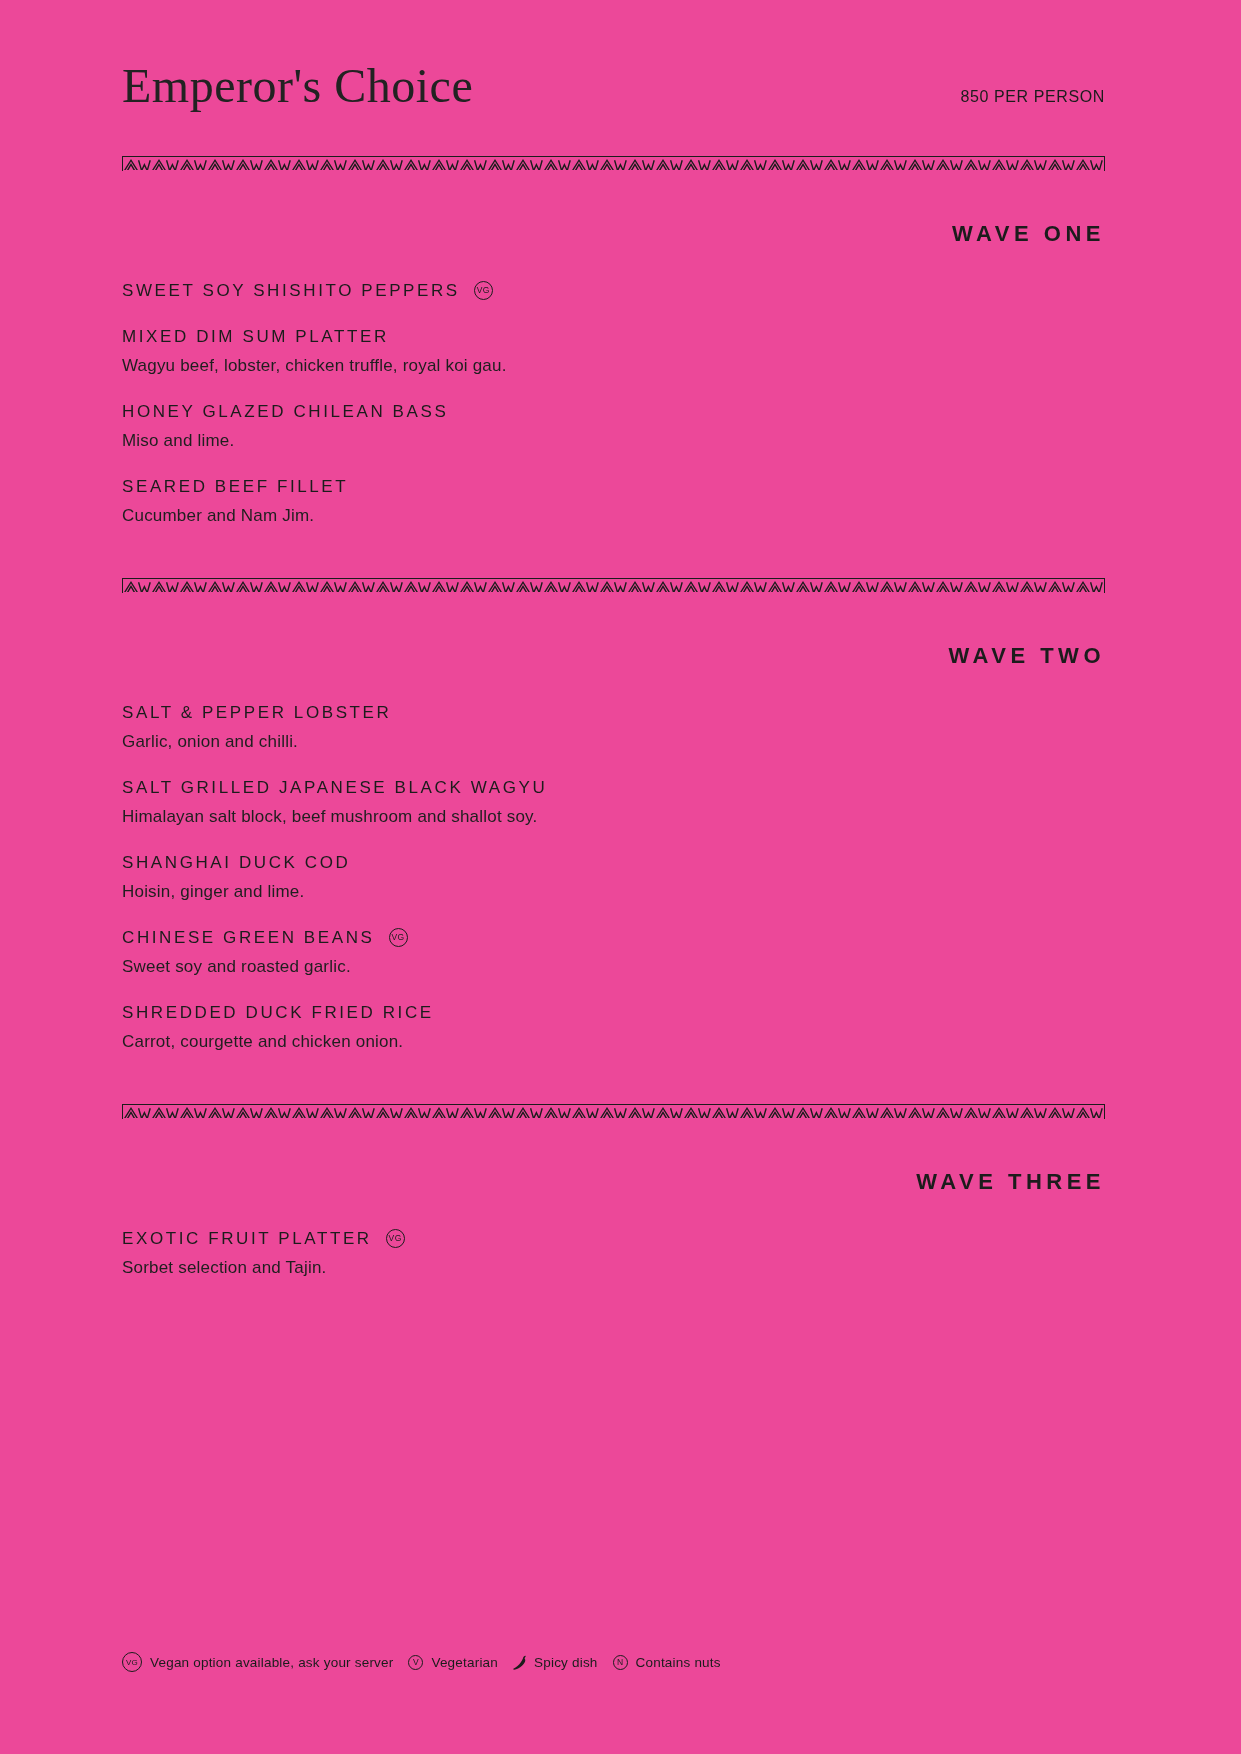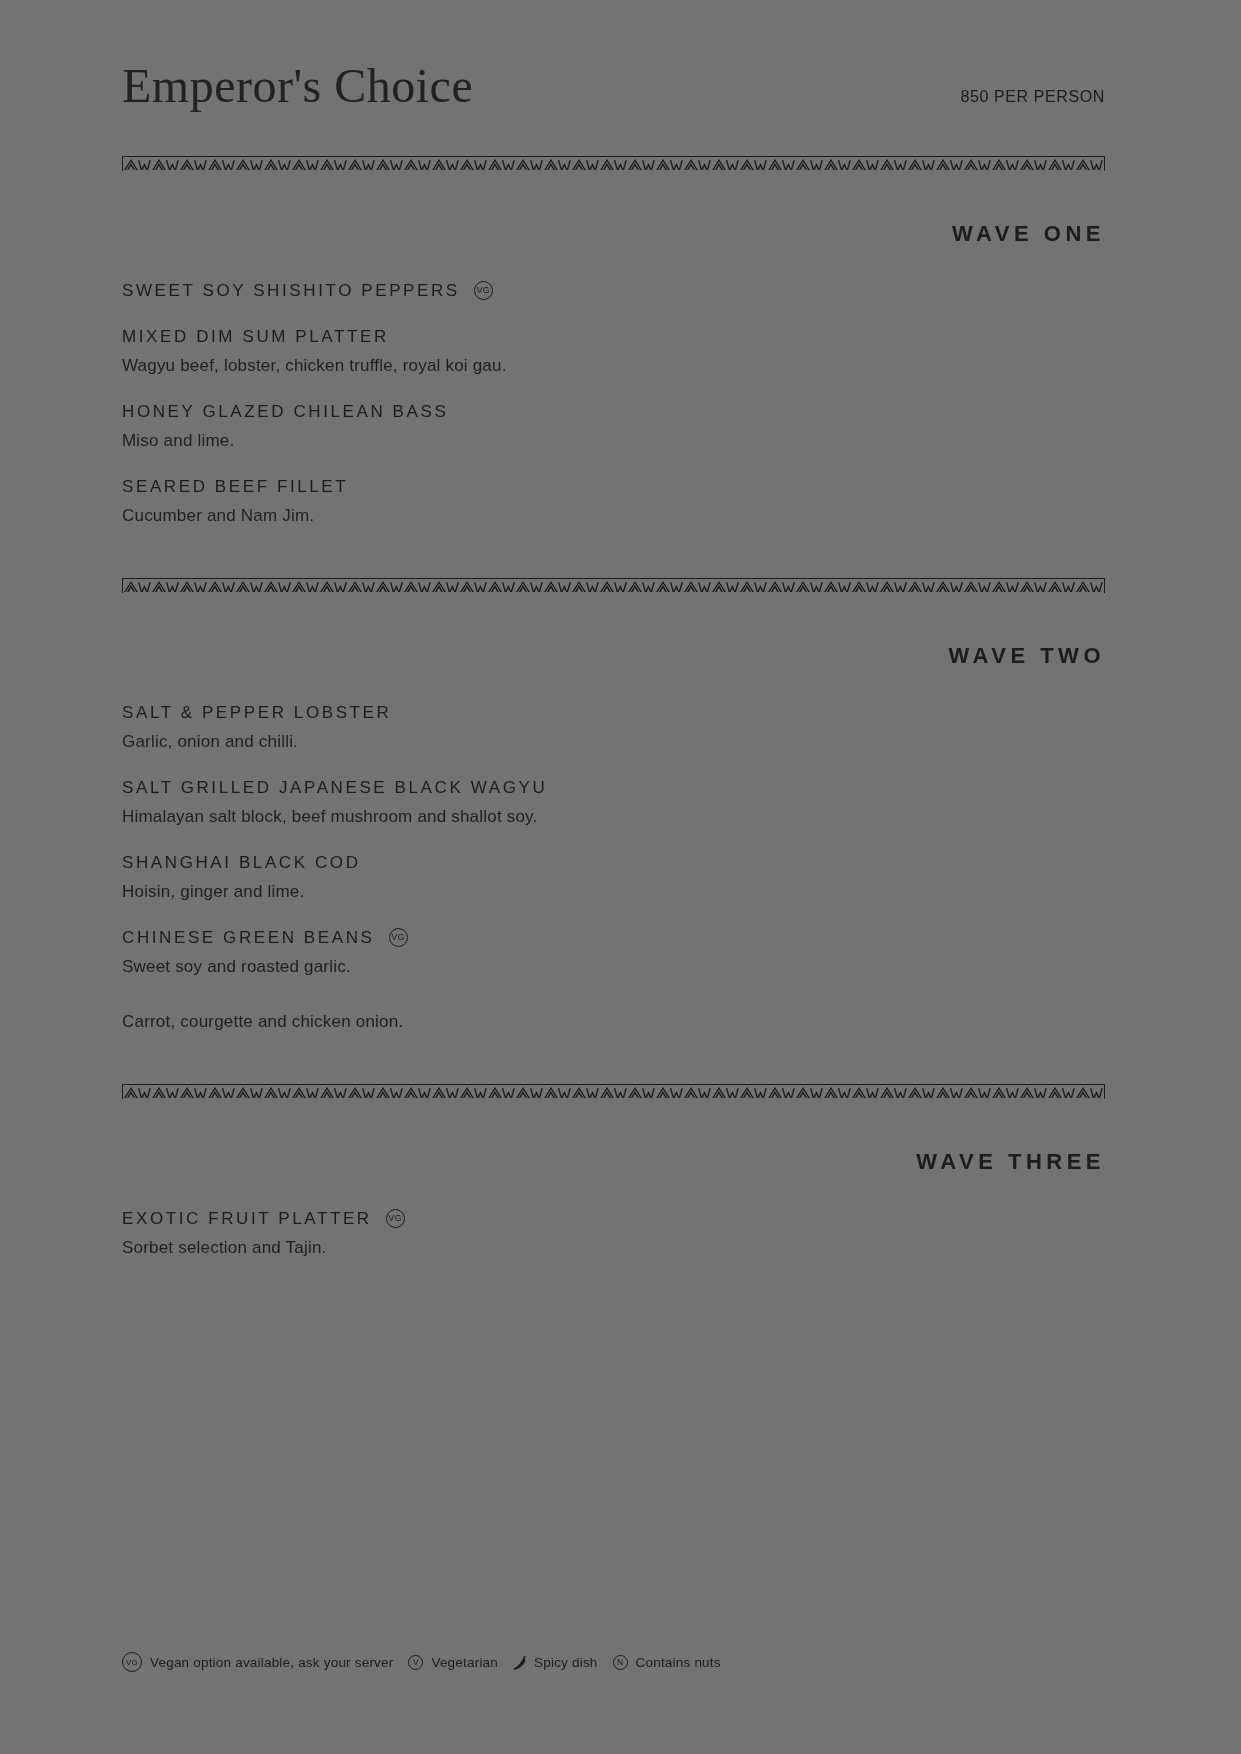--- a/index.html
+++ b/index.html
@@ -2,21 +2,21 @@
 <html><head>
 <meta charset="utf-8">
 <style>
   * { margin:0; padding:0; box-sizing:border-box; }
   html,body { background:#e9e9e9; }
   body { font-family:"Liberation Sans", sans-serif; }
   .page {
     position:relative;
     width:1241px; height:1754px;
     margin:0 auto;
-    background:#737373;
+    background:#ec4899;
     color:#1c1c1c;
     padding:52px 136px 0 122px;
     overflow:hidden;
   }
   .header-row {
     display:flex; justify-content:space-between; align-items:flex-end;
     margin-bottom:43px;
   }
   .page-title {
     font-family:"Liberation Serif", "DejaVu Serif", serif;
@@ -159,32 +159,35 @@
         <div class="item-desc">Garlic, onion and chilli.</div>
       </div>
       <div class="item">
         <div class="item-title">
           <span>SALT GRILLED JAPANESE BLACK WAGYU</span>
         </div>
         <div class="item-desc">Himalayan salt block, beef mushroom and shallot soy.</div>
       </div>
       <div class="item">
         <div class="item-title">
-          <span>SHANGHAI BLACK COD</span>
+          <span>SHANGHAI DUCK COD</span>
         </div>
         <div class="item-desc">Hoisin, ginger and lime.</div>
       </div>
       <div class="item">
         <div class="item-title">
           <span>CHINESE GREEN BEANS</span>
           <span class="badge">VG</span>
         </div>
         <div class="item-desc">Sweet soy and roasted garlic.</div>
       </div>
       <div class="item">
+        <div class="item-title">
+          <span>SHREDDED DUCK FRIED RICE</span>
+        </div>
         <div class="item-desc">Carrot, courgette and chicken onion.</div>
       </div>
       <div class="divider">
         <svg width="100%" height="13">
           <rect x="0" y="0" width="100%" height="13" fill="url(#wave-pattern)"></rect>
         </svg>
       </div>
       <div class="wave-header">WAVE THREE</div>
       <div class="item">
         <div class="item-title">

